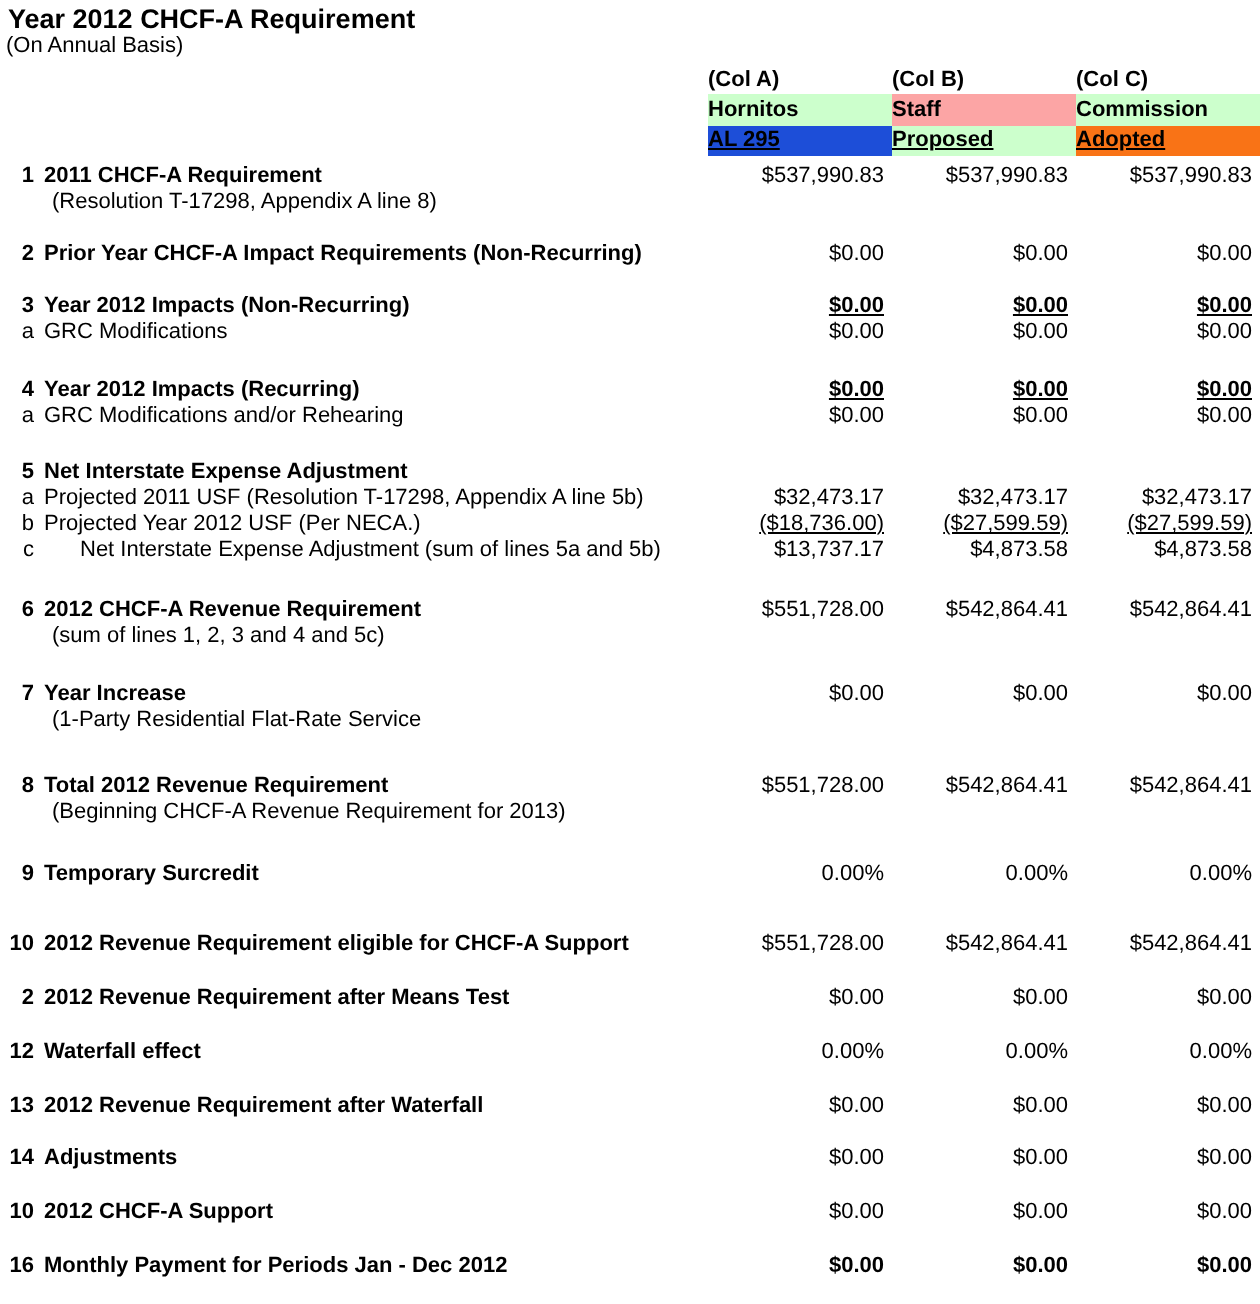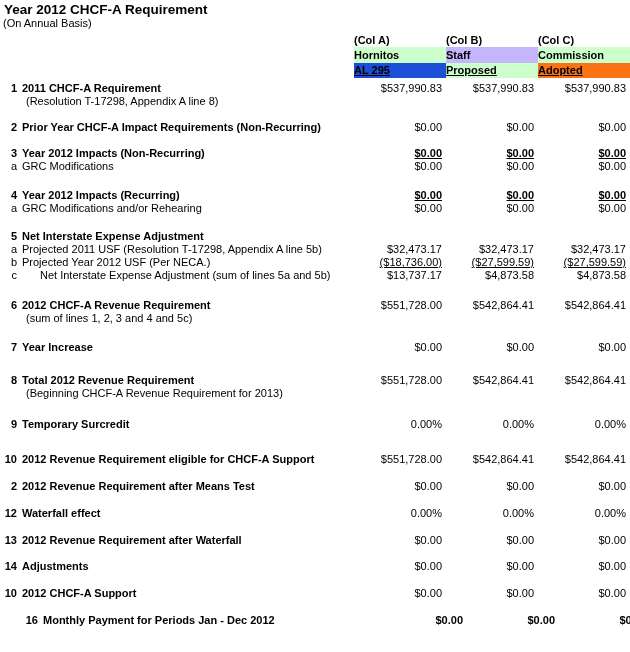--- a/index.html
+++ b/index.html
@@ -71,21 +71,21 @@
   <div class="hdr-row col-labels">
     <div class="hc"></div>
     <div class="hc">(Col A)</div>
     <div class="hc">(Col B)</div>
     <div class="hc">(Col C)</div>
   </div>
 
   <div class="hdr-row hdr-line1">
     <div class="hc"></div>
     <div class="hc green" style="background: rgb(204, 255, 204);">Hornitos</div>
-    <div class="hc green" style="background: #c4b5fd;">Staff</div>
+    <div class="hc green" style="background: #fca5a5;">Staff</div>
     <div class="hc green" style="background: rgb(204, 255, 204);">Commission</div>
   </div>
 
   <div class="hdr-row hdr-line2">
     <div></div>
     <div class="hc green" style="background: #1d4ed8;">AL 295</div>
     <div class="hc green" style="background: rgb(204, 255, 204);">Proposed</div>
     <div class="hc green" style="background: #f97316;">Adopted</div>
   </div>
 
@@ -181,20 +181,27 @@
         <div class="val"></div>
         <div class="val"></div>
       </div>
       <div class="line" style="margin-top: 16px;">
         <div class="num b">7</div>
         <div class="lbl b">Year Increase</div>
         <div class="val">$0.00</div>
         <div class="val">$0.00</div>
         <div class="val">$0.00</div>
       </div>
+      <div class="line">
+        <div class="num"></div>
+        <div class="lbl sub">(1-Party Residential Flat-Rate Service</div>
+        <div class="val"></div>
+        <div class="val"></div>
+        <div class="val"></div>
+      </div>
       <div class="line" style="margin-top: 20px;">
         <div class="num b">8</div>
         <div class="lbl b">Total 2012 Revenue Requirement</div>
         <div class="val">$551,728.00</div>
         <div class="val">$542,864.41</div>
         <div class="val">$542,864.41</div>
       </div>
       <div class="line">
         <div class="num"></div>
         <div class="lbl sub">(Beginning CHCF-A Revenue Requirement for 2013)</div>
@@ -244,21 +251,21 @@
         <div class="val">$0.00</div>
         <div class="val">$0.00</div>
       </div>
       <div class="line" style="margin-top: 14px;">
         <div class="num b">10</div>
         <div class="lbl b">2012 CHCF-A Support</div>
         <div class="val">$0.00</div>
         <div class="val">$0.00</div>
         <div class="val">$0.00</div>
       </div>
-      <div class="line" style="margin-top: 14px; margin-left: 21px;">
+      <div class="line" style="margin-top: 14px;">
         <div class="num b">16</div>
         <div class="lbl b">Monthly Payment for Periods Jan - Dec 2012</div>
         <div class="val v-bold">$0.00</div>
         <div class="val v-bold">$0.00</div>
         <div class="val v-bold">$0.00</div>
       </div>
     </div>
 
 </div>
 

